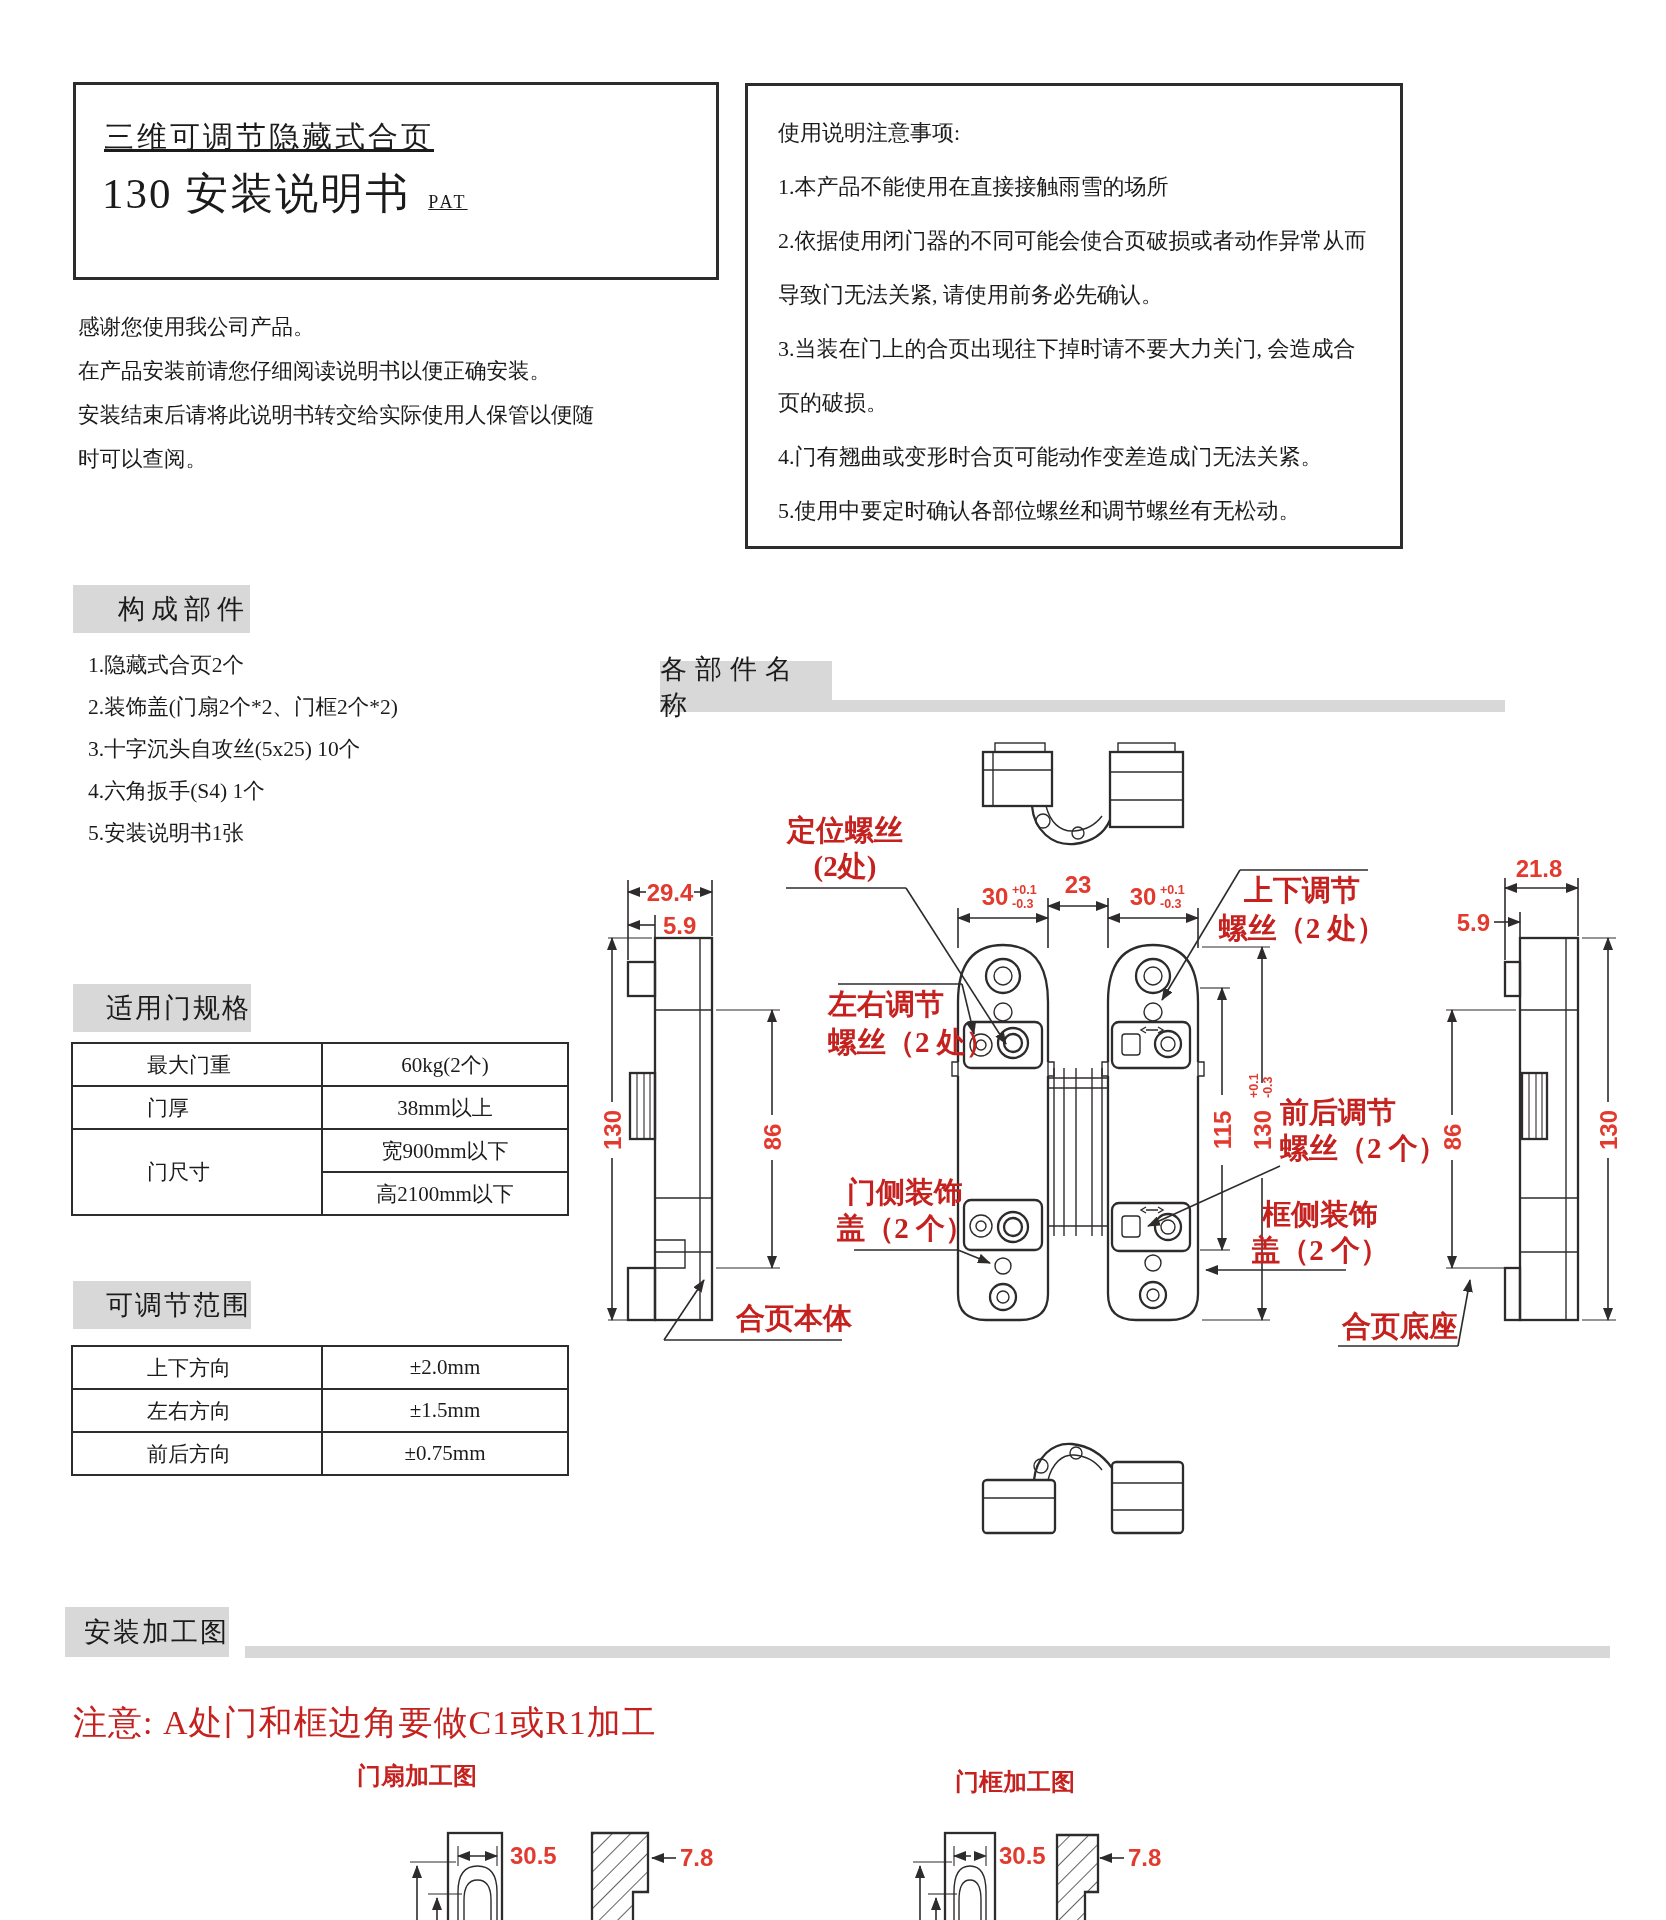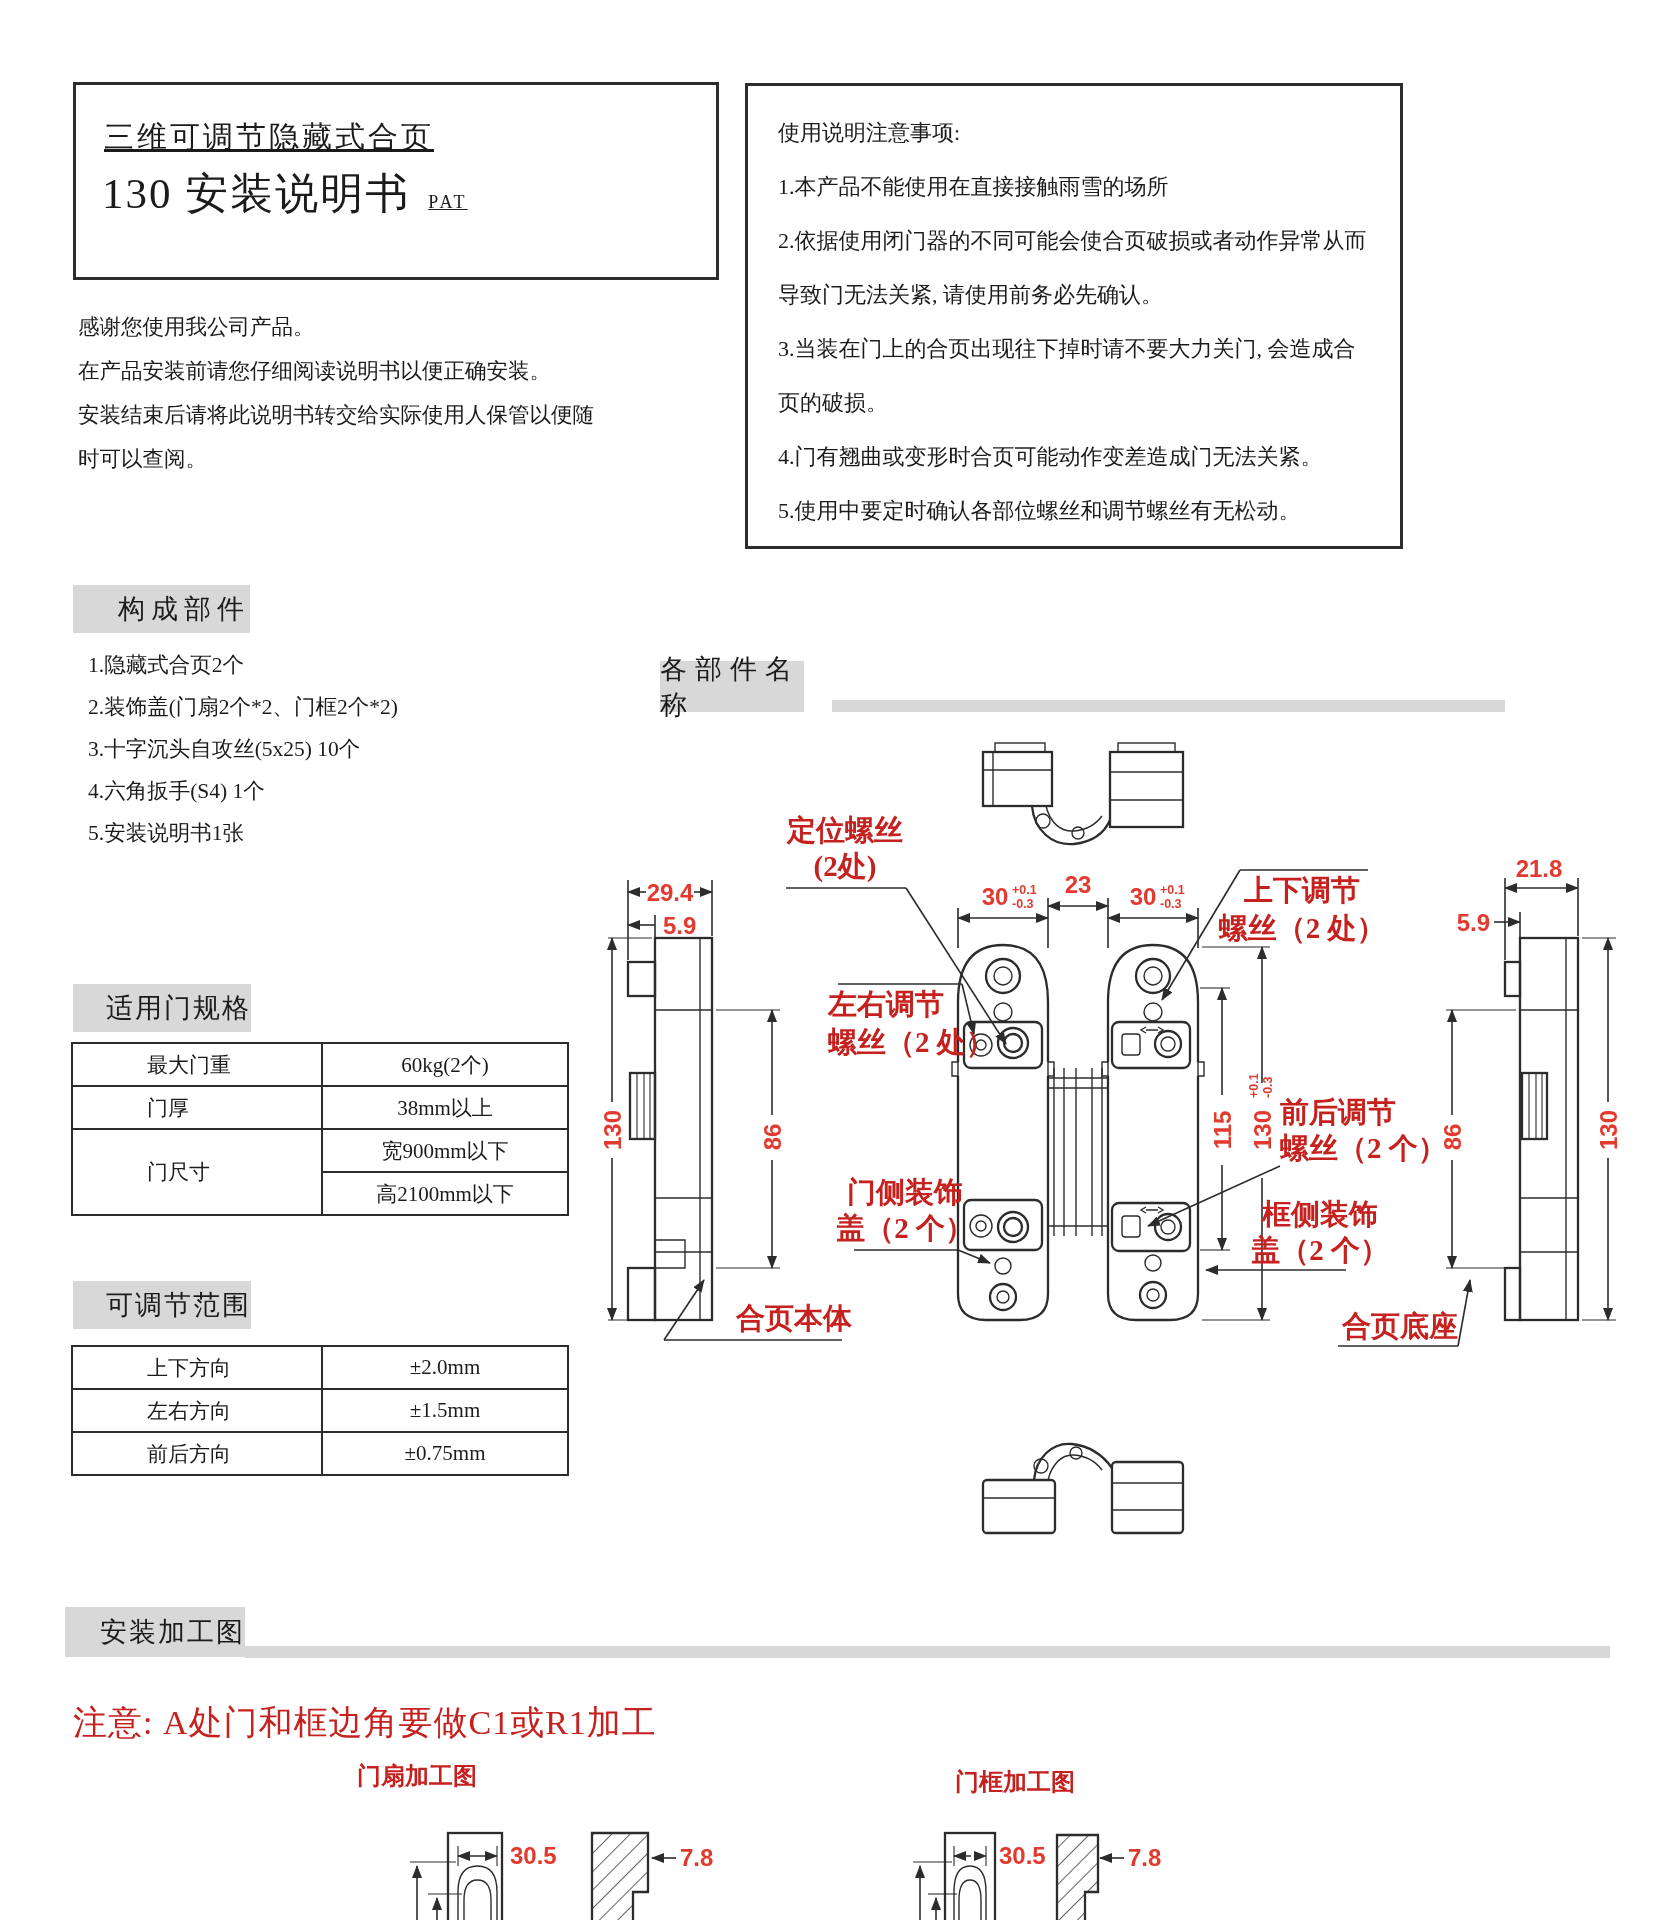--- a/index.html
+++ b/index.html
@@ -60,21 +60,21 @@
   <span>构成部件</span>
 </div>
 <div class="abs plist" style="left:88px;top:644px;width:500px;">
   <div>1.隐藏式合页2个</div>
   <div>2.装饰盖(门扇2个*2、门框2个*2)</div>
   <div>3.十字沉头自攻丝(5x25) 10个</div>
   <div>4.六角扳手(S4) 1个</div>
   <div>5.安装说明书1张</div>
 </div>
 
-<div class="abs hdr" style="left:660px;top:661px;width:144px;height:51px;letter-spacing:8px;">
+<div class="abs hdr" style="left:660px;top:661px;width:172px;height:51px;letter-spacing:8px;">
   <span>各部件名称</span>
 </div>
 <div class="abs gbar" style="left:832px;top:700px;width:673px;height:12px;"></div>
 
 <div class="abs hdr" style="left:73px;top:984px;width:178px;height:48px;">
   <span>适用门规格</span>
 </div>
 <table class="abs" style="left:71px;top:1042px;width:496px;">
   <colgroup>
       <col style="width:250px">
@@ -377,21 +377,21 @@
     <line class="dl" x1="664" y1="1340" x2="842" y2="1340"></line>
     <line class="dl" x1="664" y1="1340" x2="704" y2="1280" marker-end="url(#af)"></line>
   </g>
   <g>
     <text class="rlab" x="1342" y="1336" text-anchor="start">合页底座</text>
     <line class="dl" x1="1338" y1="1346" x2="1458" y2="1346"></line>
     <line class="dl" x1="1458" y1="1346" x2="1470" y2="1280" marker-end="url(#af)"></line>
   </g>
 </svg>
 
-<div class="abs hdr" style="left:65px;top:1607px;width:180px;height:50px;">
+<div class="abs hdr" style="left:65px;top:1607px;width:164px;height:50px;">
   <span>安装加工图</span>
 </div>
 <div class="abs gbar" style="left:245px;top:1646px;width:1365px;height:12px;"></div>
 
 <div class="abs red" style="left:73px;top:1700px;font-size:34px;font-weight:normal;letter-spacing:1px;">注意: A处门和框边角要做C1或R1加工</div>
 
 <div class="abs red" style="left:317px;top:1760px;width:200px;text-align:center;font-size:24px;font-weight:600;">门扇加工图</div>
 <div class="abs red" style="left:915px;top:1766px;width:200px;text-align:center;font-size:24px;font-weight:600;">门框加工图</div>
 
 <svg class="abs" style="left:380px;top:1820px;" width="790" height="100" viewBox="380 1820 790 100">

